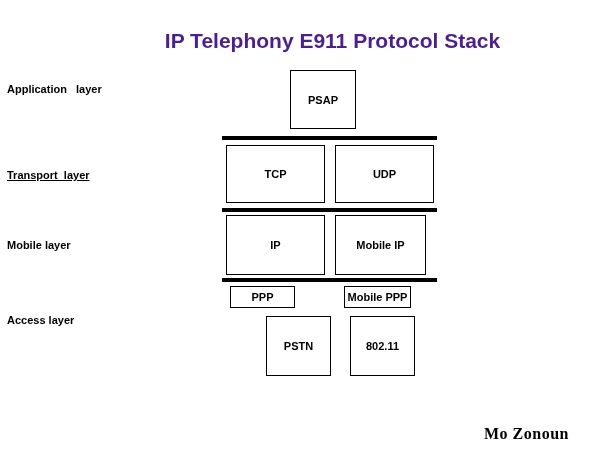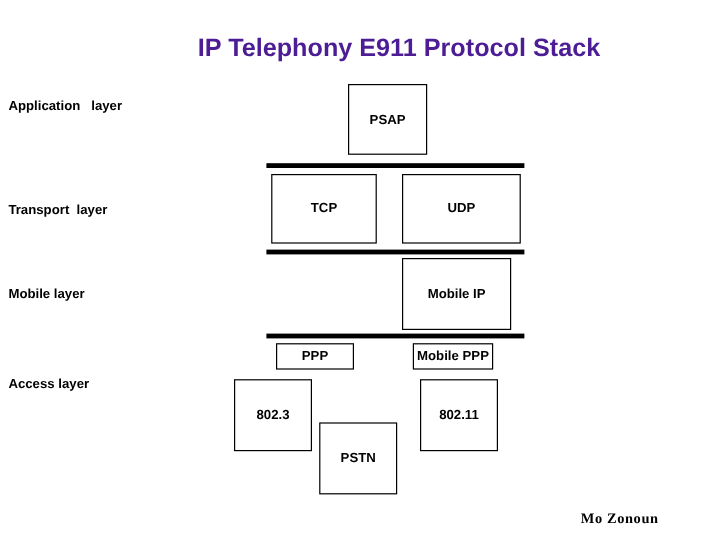--- a/index.html
+++ b/index.html
@@ -30,21 +30,21 @@
   }
   .layer-label {
     position: absolute;
     left: 7px;
     font-size: 11px;
     font-weight: bold;
     color: #000000;
     white-space: pre;
   }
   .layer-label.application { top: 83px; }
-  .layer-label.transport   { top: 169px; }
+  .layer-label.transport   { top: 169px; text-decoration: underline; }
   .layer-label.network     { top: 239px; }
   .layer-label.access      { top: 314px; }
   .divider {
     position: absolute;
     left: 222px;
     width: 215px;
     height: 4px;
     background: #000000;
   }
   .divider.d1 { top: 136px; }
@@ -57,35 +57,35 @@
     background: #ffffff;
     display: flex;
     align-items: center;
     justify-content: center;
     font-size: 11px;
     font-weight: bold;
     color: #000000;
     white-space: pre;
   }
   .box.psap       { left: 290px; top: 70px;  width: 66px; height: 59px; }
-  .box.tcp        { left: 226px; top: 145px; width: 88px; height: 58px; }
+  .box.tcp        { left: 226px; top: 145px; width: 99px; height: 58px; }
   .box.udp        { left: 335px; top: 145px; width: 99px; height: 58px; }
   .box.ip         { left: 226px; top: 215px; width: 99px; height: 60px; }
   .box.mobile-ip  { left: 335px; top: 215px; width: 91px; height: 60px; }
   .box.ppp        { left: 230px; top: 286px; width: 65px; height: 22px; }
   .box.mobile-ppp { left: 344px; top: 286px; width: 67px; height: 22px; }
   .box.e8023      { left: 195px; top: 316px; width: 65px; height: 60px; }
-  .box.pstn       { left: 266px; top: 316px; width: 65px; height: 60px; margin-top: 36px; }
+  .box.pstn       { left: 266px; top: 316px; width: 65px; height: 60px; }
   .box.e80211     { left: 350px; top: 316px; width: 65px; height: 60px; }
   .signature {
     position: absolute;
     left: 484px;
     top: 425px;
     font-family: "Liberation Serif", serif;
-    font-size: 12px;
+    font-size: 16px;
     font-weight: bold;
     color: #000000;
     letter-spacing: 0.5px;
     white-space: pre;
   }
 </style>
 </head>
 <body>
 
 <div class="canvas">
@@ -97,22 +97,22 @@
   <div class="layer-label network">Mobile layer</div>
   <div class="layer-label access">Access layer</div>
 
   <div class="divider d1"></div>
   <div class="divider d2"></div>
   <div class="divider d3"></div>
 
   <div class="box psap">PSAP</div>
   <div class="box tcp">TCP</div>
   <div class="box udp">UDP</div>
+  <div class="box ip">IP</div>
   <div class="box mobile-ip">Mobile IP</div>
   <div class="box ppp">PPP</div>
   <div class="box mobile-ppp">Mobile PPP</div>
-  <div class="box e8023">802.3</div>
   <div class="box pstn">PSTN</div>
   <div class="box e80211">802.11</div>
 
   <div class="signature">Mo Zonoun</div>
 
 </div>
 
 </body></html>

